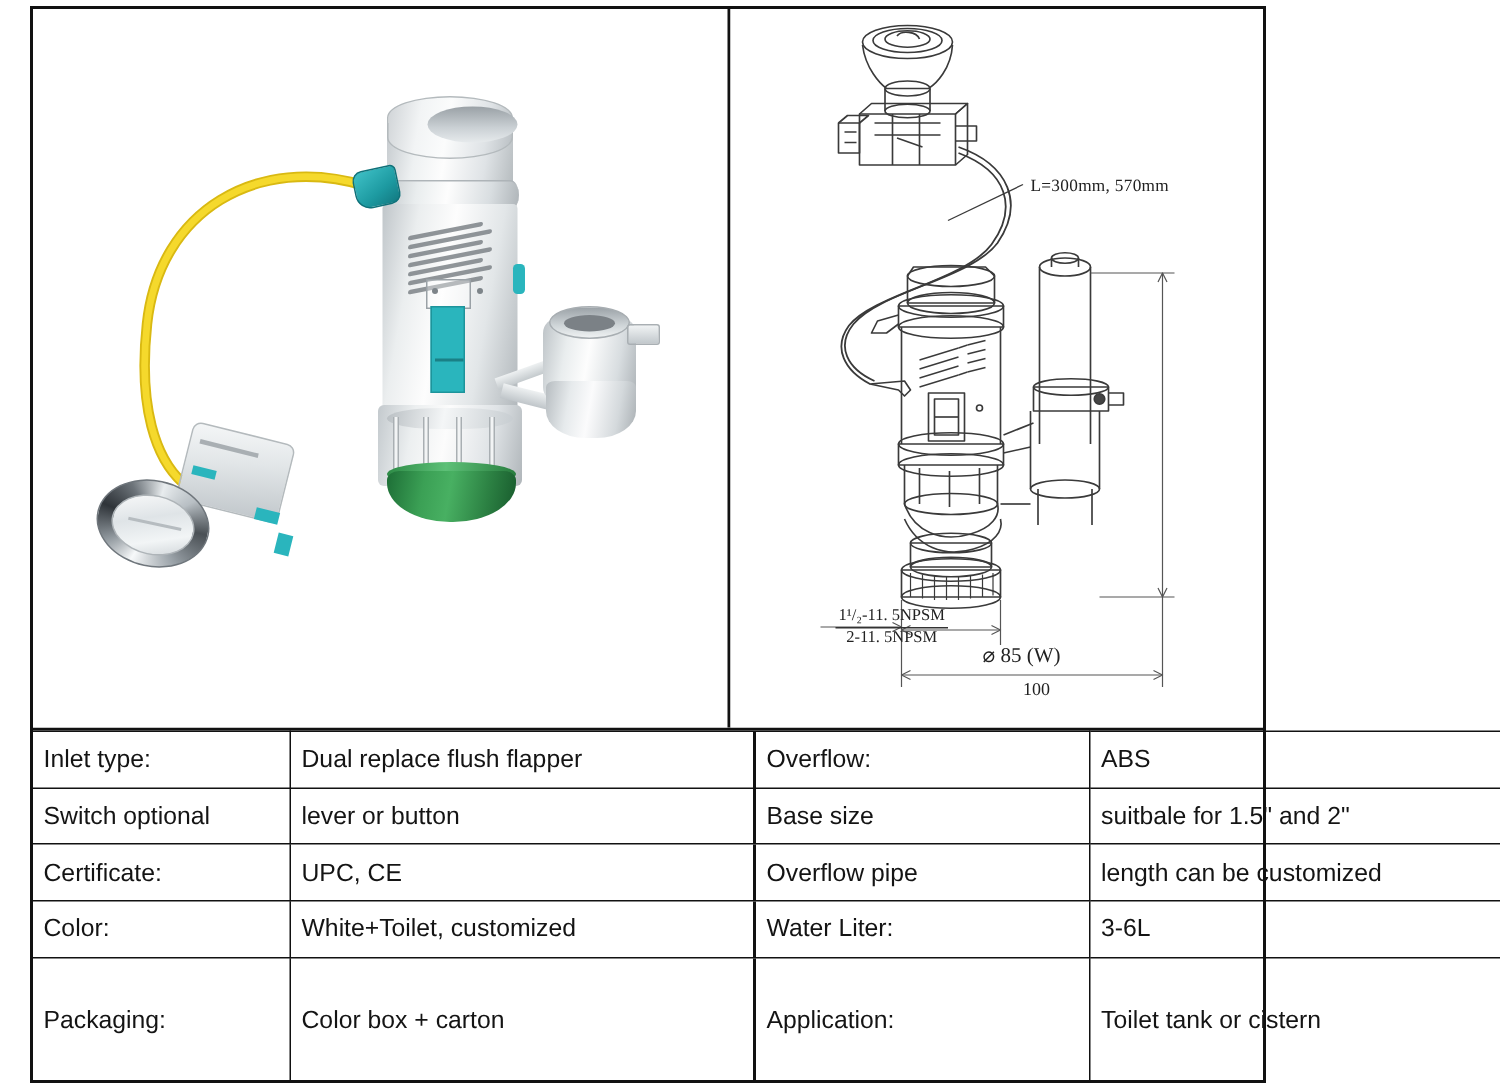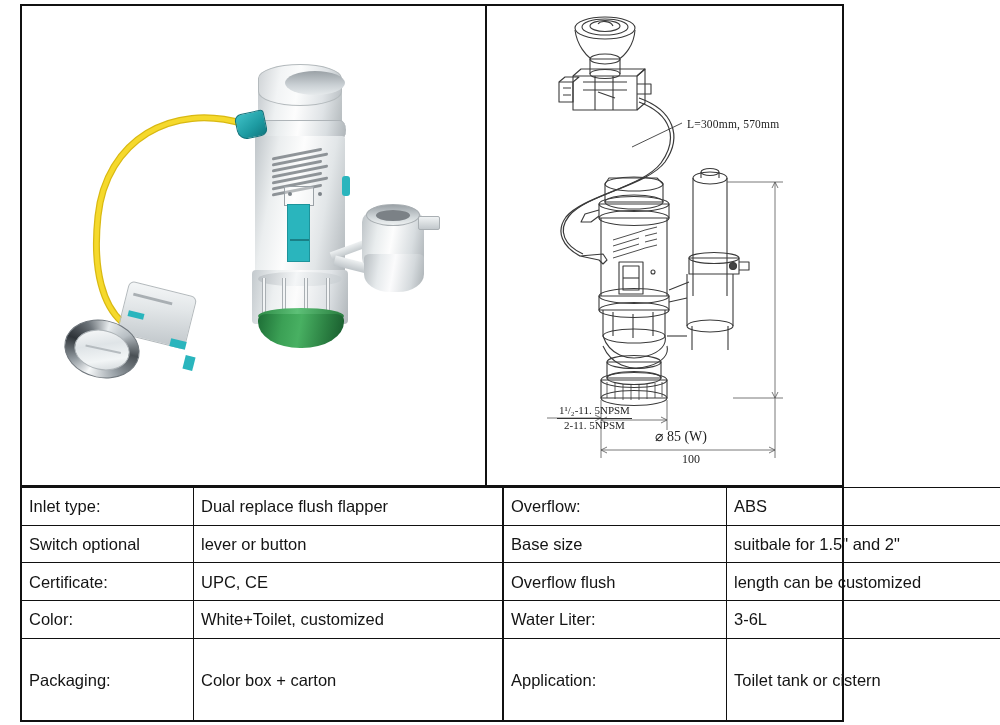--- a/index.html
+++ b/index.html
@@ -694,21 +694,21 @@
           </tr>
           <tr>
             <td class="c1">Switch optional</td>
             <td class="c2">lever or button</td>
             <td class="c3">Base size</td>
             <td class="c4">suitbale for 1.5" and 2"</td>
           </tr>
           <tr>
             <td class="c1">Certificate:</td>
             <td class="c2">UPC, CE</td>
-            <td class="c3">Overflow flush</td>
+            <td class="c3">Overflow pipe</td>
             <td class="c4">length can be customized</td>
           </tr>
           <tr>
             <td class="c1">Color:</td>
             <td class="c2">White+Toilet, customized</td>
             <td class="c3">Water Liter:</td>
             <td class="c4">3-6L</td>
           </tr>
           <tr class="tall">
             <td class="c1">Packaging:</td>

